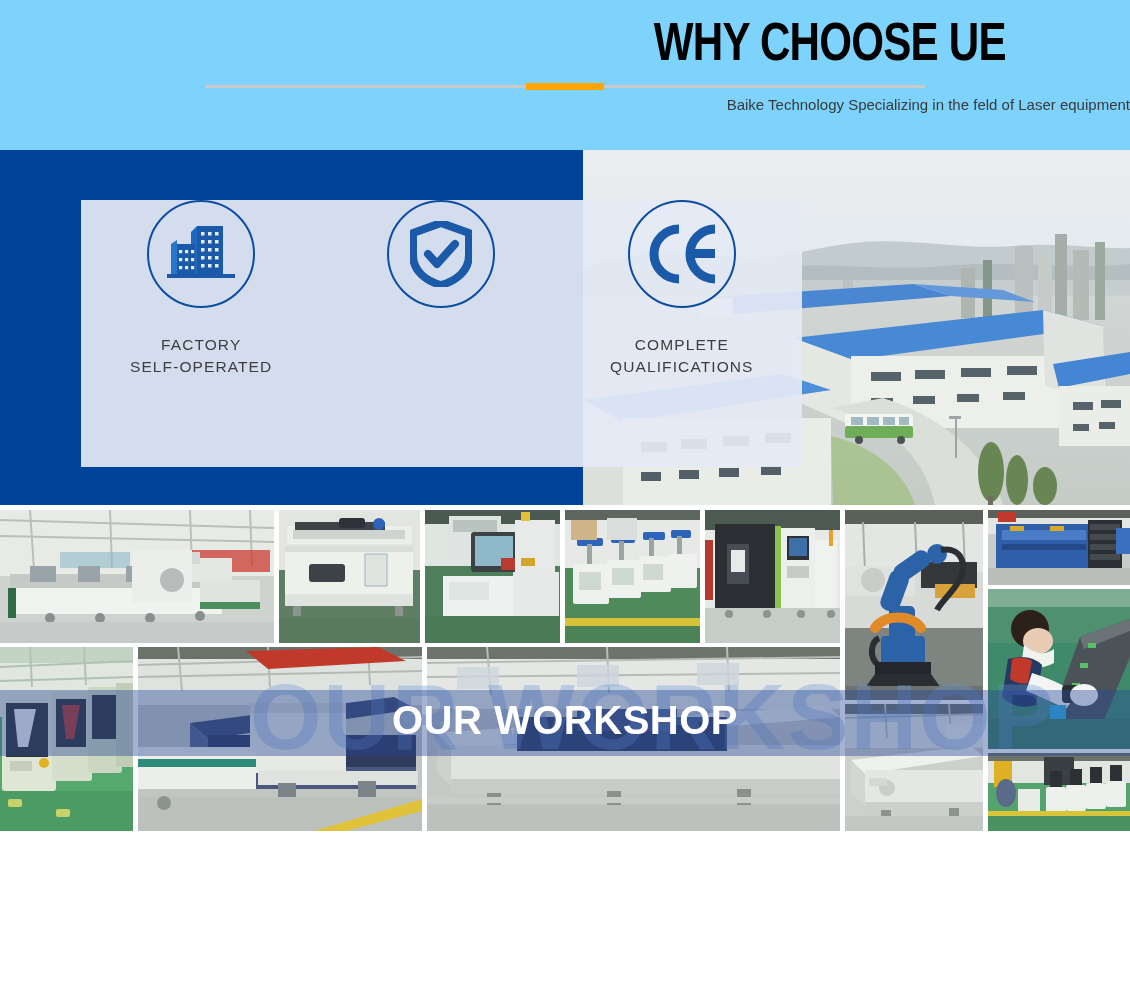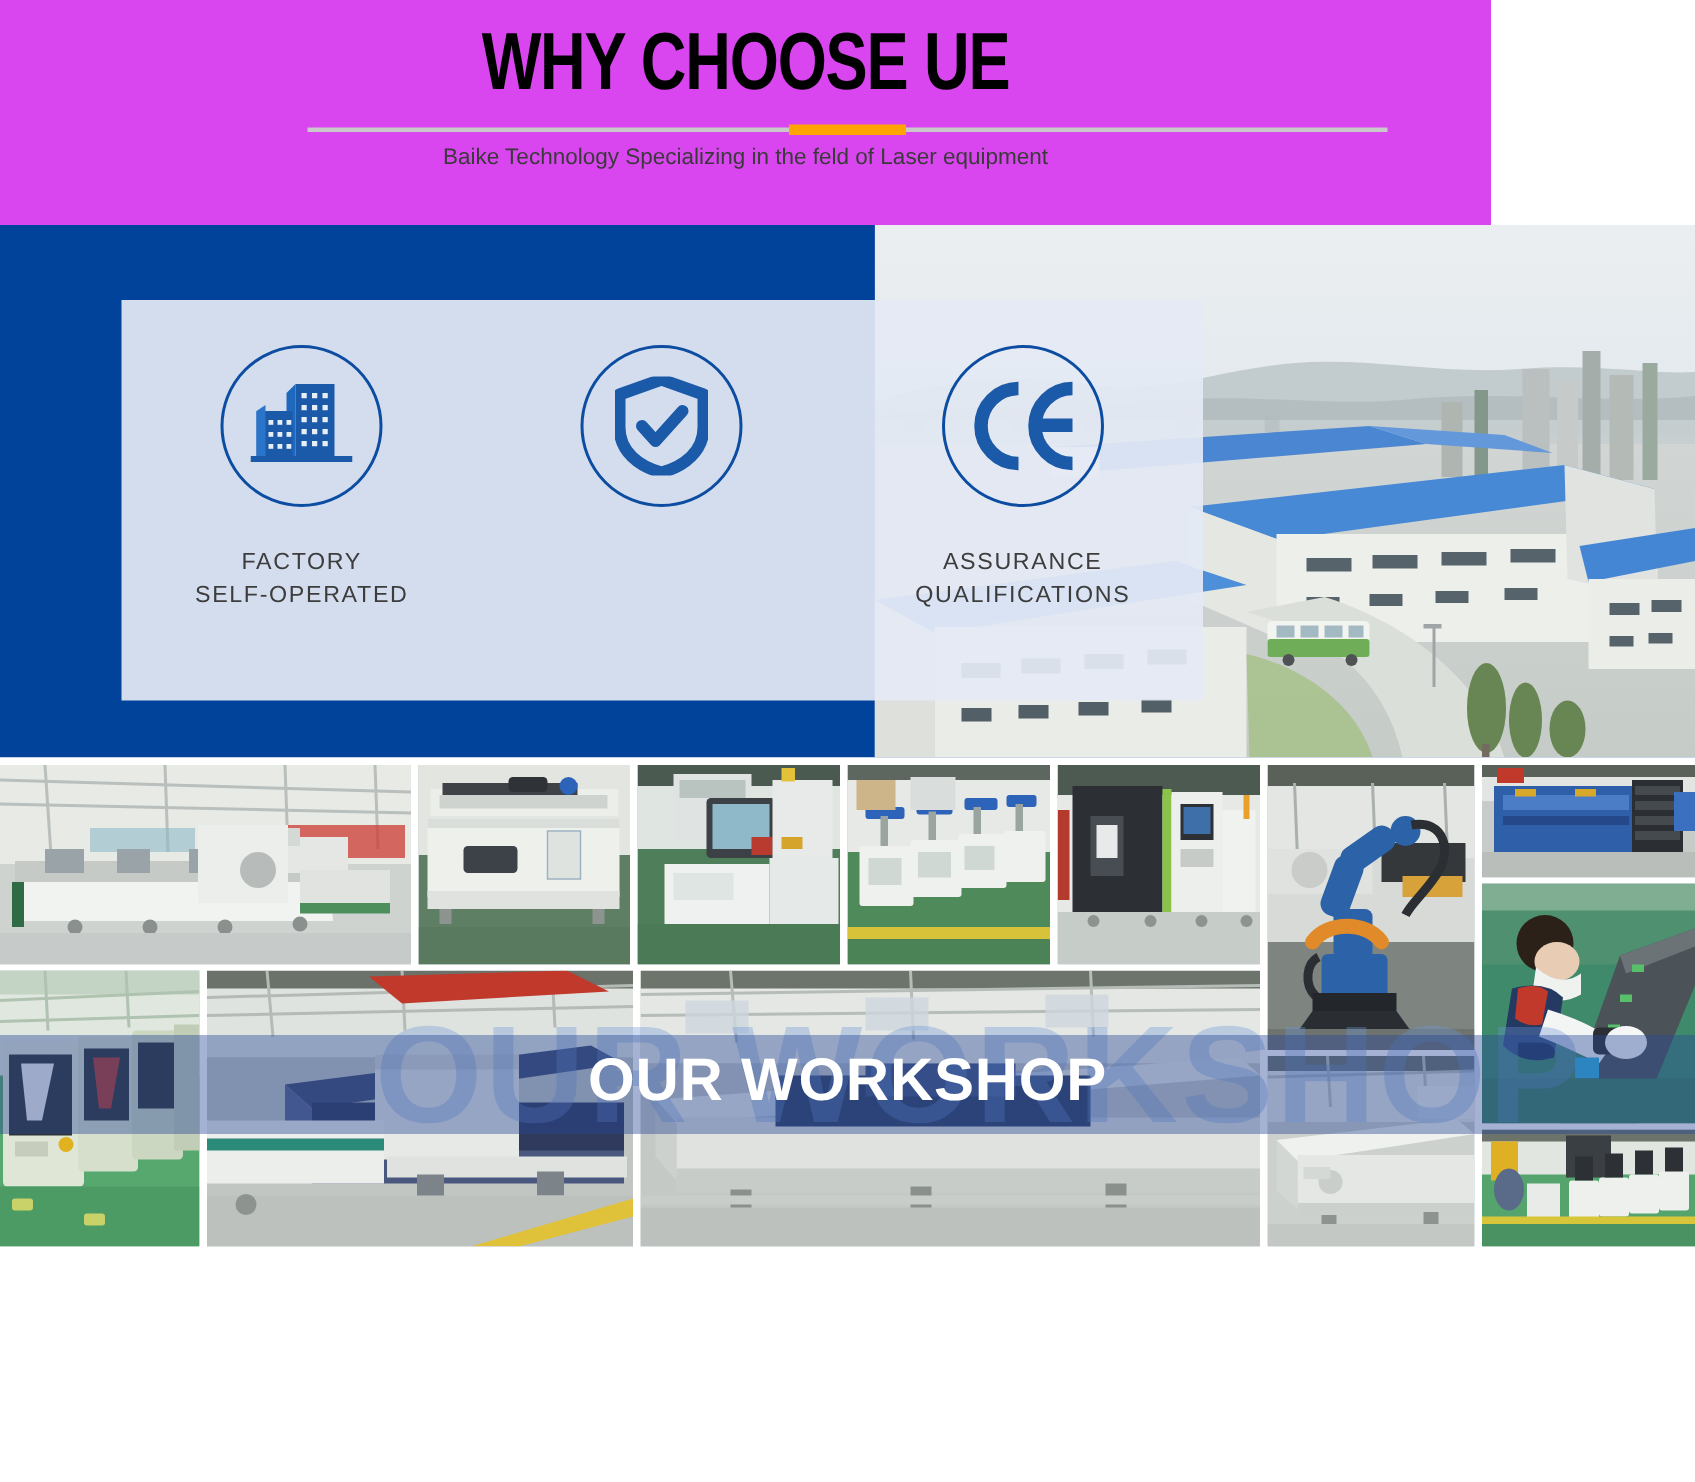--- a/index.html
+++ b/index.html
@@ -6,24 +6,24 @@
   html,body { width:1130px; height:988px; }
   body {
     font-family:"Liberation Sans", sans-serif;
     background:#ffffff;
     overflow:hidden;
     position:relative;
   }
 
   
   .header {
-    width:994px; height:150px;
-    background:#d946ef;
+    width:1130px; height:150px;
+    background:#7dd3fc;
     position:relative;
-    text-align:center;
+    text-align:right;
   }
   .title {
     font-family:"Liberation Sans", sans-serif;
     font-size:54px;
     font-weight:bold;
     color:#000000;
     letter-spacing:-1px;
     line-height:1;
     padding-top:14px;
     transform:scaleX(0.78);
@@ -74,21 +74,20 @@
     left:81px; top:50px;
     width:721px; height:267px;
     background:rgba(228,234,244,0.93);
     display:flex;
     align-items:flex-start;
     z-index:5;
   }
   .feature {
     flex:1 1 0;
     text-align:center;
-    padding-top:30px;
   }
   .f-circle {
     width:108px; height:108px;
     margin:0 auto;
     border:2px solid #0c4da2;
     border-radius:50%;
     display:flex; align-items:center; justify-content:center;
     background:transparent;
   }
   .f-circle svg { display:block; }
@@ -336,21 +335,21 @@
     </div>
 
     <div class="feature">
       <div class="f-circle">
         <svg width="74" height="62" viewBox="0 0 74 62">
           <path d="M34 6 A25 25 0 1 0 34 56" fill="none" stroke="#1a5aa8" stroke-width="9"></path>
           <path d="M70 6 A25 25 0 1 0 70 56" fill="none" stroke="#1a5aa8" stroke-width="9"></path>
           <rect x="46" y="26" width="24" height="9" fill="#1a5aa8"></rect>
         </svg>
       </div>
-      <div class="f-label">ASSURANCE
+      <div class="f-label">COMPLETE
 QUALIFICATIONS</div>
     </div>
 
 
   </div>
 </div>
 
 <div class="grid">
 
   <div class="tile" style="left:0;top:5px;width:274px;height:133px">

